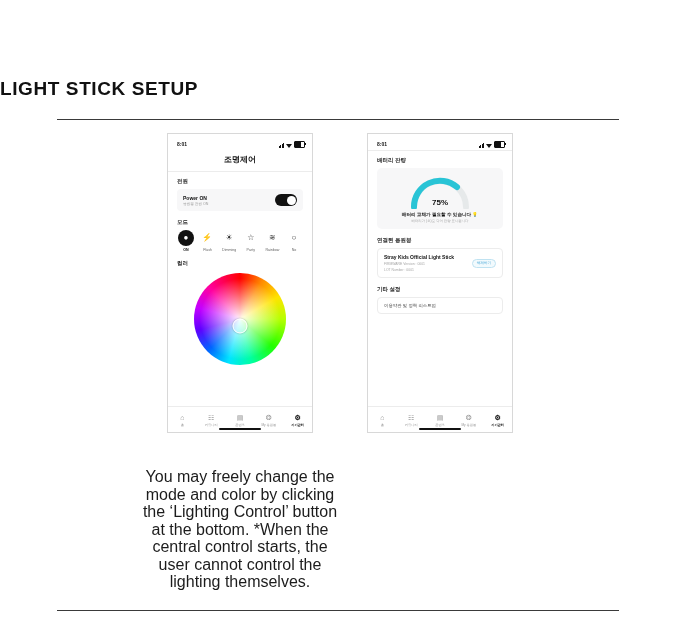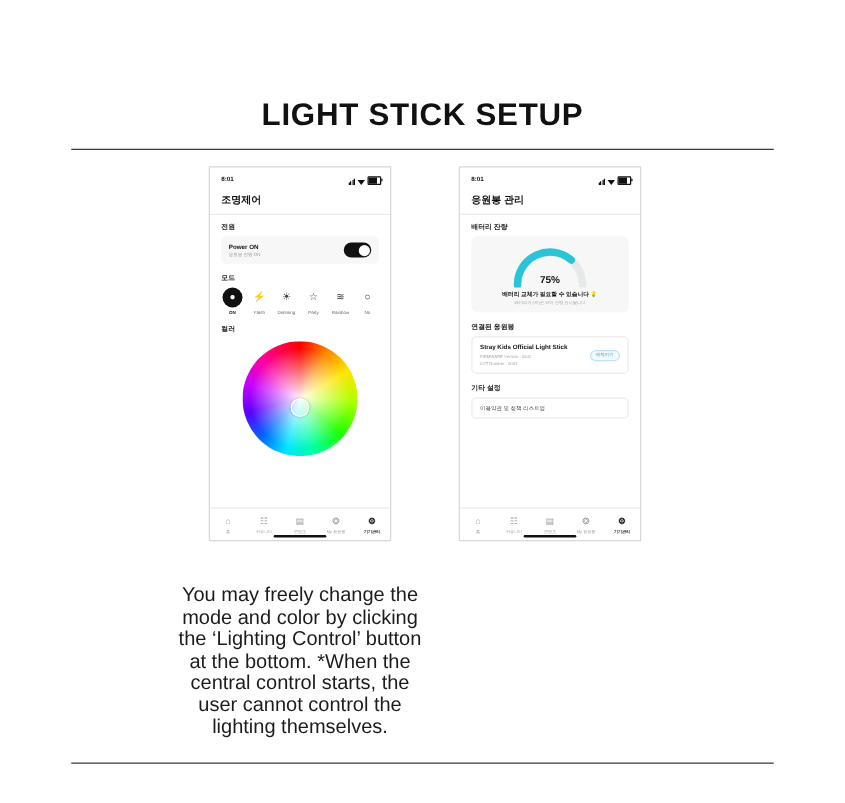--- a/index.html
+++ b/index.html
@@ -17,22 +17,22 @@
   .page {
     position: relative;
     width: 676px;
     height: 642px;
   }
   .title {
     position: absolute;
     top: 78px;
     left: 0;
     width: 676px;
-    text-align: center;
-    font-size: 25px;
+    text-align: left;
+    font-size: 19px;
     font-weight: bold;
     letter-spacing: 0.6px;
     color: #111111;
   }
   .rule {
     position: absolute;
     left: 57px;
     width: 562px;
     height: 1px;
     background: #3a3a3a;
@@ -110,20 +110,21 @@
     right: -1.5px; top: 1.3px;
     width: 1px; height: 2px;
     background: #111;
   }
 
   .screen-title {
     font-size: 8px;
     font-weight: bold;
     padding: 4px 9px 6px 9px;
     color: #111;
+    text-align: center;
   }
   .divider {
     height: 1px;
     background: #ececec;
     margin: 0 0 6px 0;
   }
   .section-label {
     font-size: 5.5px;
     font-weight: bold;
     color: #222;
@@ -461,21 +462,20 @@
             <i></i>
             <i></i>
             <i></i>
             <i></i>
           </span>
         <span class="wifi"></span>
         <span class="batt"></span>
       </span>
     </div>
 
-    <div class="screen-title">응원봉 관리</div>
     <div class="divider"></div>
 
     <div class="section-label">배터리 잔량</div>
     <div class="battery-card">
       <div class="gauge">
         <svg width="64" height="34" viewBox="0 0 64 34">
           <path d="M6 32 A26 26 0 1 1 58 32" fill="none" stroke="#e6e9ea" stroke-width="6" stroke-linecap="round"></path>
           <path d="M6 32 A26 26 0 0 1 49 12" fill="none" stroke="#29c4d6" stroke-width="6" stroke-linecap="round"></path>
         </svg>
         <div class="pct">75%</div>

